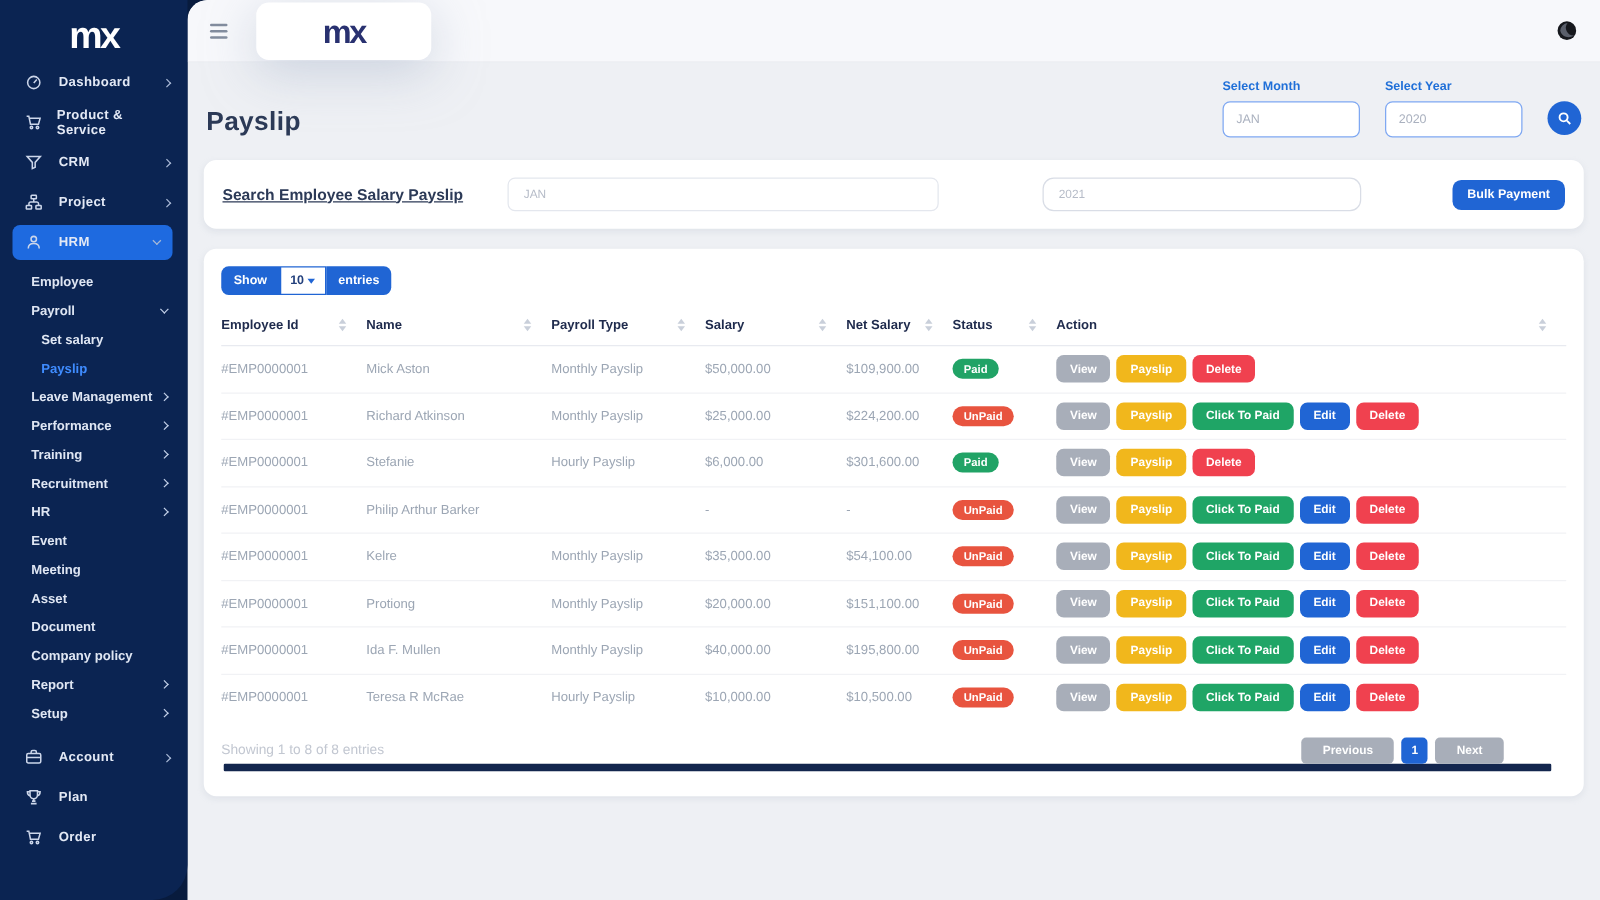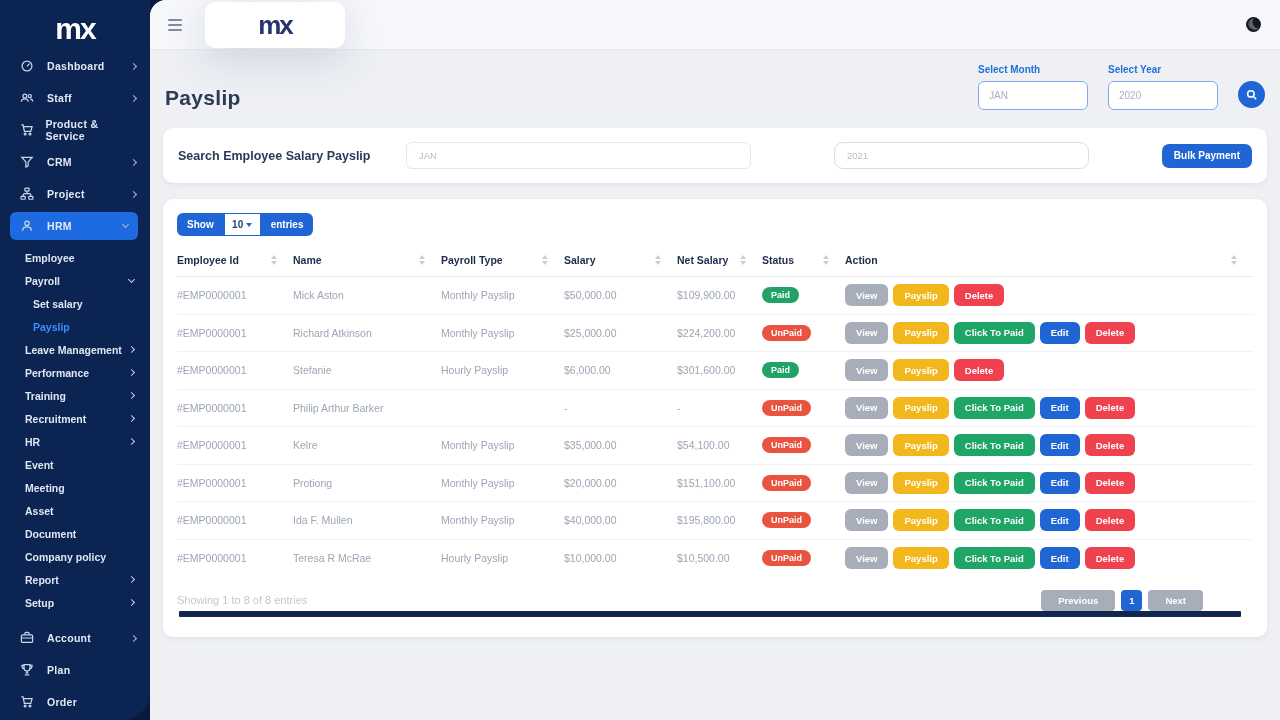--- a/index.html
+++ b/index.html
@@ -76,21 +76,21 @@
     font-family:"Liberation Sans", sans-serif;
   }
   .finput::placeholder{ color:#aab1bf; }
   .round-search{
     width:27px; height:27px; border-radius:50%; background:#2065d4; border:none;
     display:flex; align-items:center; justify-content:center; cursor:pointer; margin-bottom:2px;
   }
   
   .card{ background:#fff; border-radius:10px; margin:0 13px; box-shadow:0 2px 5px rgba(160,170,190,.18); }
   .search-card{ height:55px; display:flex; align-items:center; padding:0 15px; margin-bottom:16px; }
-  .sc-label{ font-size:12.5px; color:#2c3a57; font-weight:600; width:228px; }
+  .sc-label{ font-size:12.5px; color:#2c3a57; font-weight:600; width:228px;text-decoration:underline; }
   .sc-input1{
     width:345px; height:27px; border:1px solid #e4e7ee; border-radius:6px;
     padding:0 12px; font-size:9.5px; color:#3a4254; outline:none;
     font-family:"Liberation Sans", sans-serif;
   }
   .sc-input2{
     width:255px; height:27px; border:1px solid #d9dde6; border-radius:9px;
     padding:0 12px; font-size:9.5px; color:#3a4254; outline:none; margin-left:83px;
     font-family:"Liberation Sans", sans-serif;
   }
@@ -173,32 +173,20 @@
             <circle cx="8" cy="8" r="5.6"></circle>
             <path d="M8 8.5 L10.8 5.2"></path>
           </svg>
         </span>
     <span class="lbl">Dashboard</span>
     <span class="chev right"></span>
   </div>
       <div class="side-item">
     <span class="icon">
           <svg viewBox="0 0 16 16">
-            <circle cx="5.5" cy="5.8" r="2.2"></circle>
-            <path d="M1.6 12.4c0-2.1 1.9-3.3 3.9-3.3s3.9 1.2 3.9 3.3"></path>
-            <circle cx="11.2" cy="5.8" r="1.8"></circle>
-            <path d="M11.8 9.1c1.6.3 2.7 1.4 2.7 3"></path>
-          </svg>
-        </span>
-    <span class="lbl">Staff</span>
-    <span class="chev right"></span>
-  </div>
-      <div class="side-item">
-    <span class="icon">
-          <svg viewBox="0 0 16 16">
             <path d="M1.5 2.2h2l1.5 7.3h7.3l1.5-5.3H4.1"></path>
             <circle cx="5.9" cy="12.6" r="1.1"></circle>
             <circle cx="11.4" cy="12.6" r="1.1"></circle>
           </svg>
         </span>
     <span class="lbl">Product &amp; Service</span>
     <span class="chev" style="visibility: hidden;"></span>
   </div>
       <div class="side-item">
     <span class="icon">

